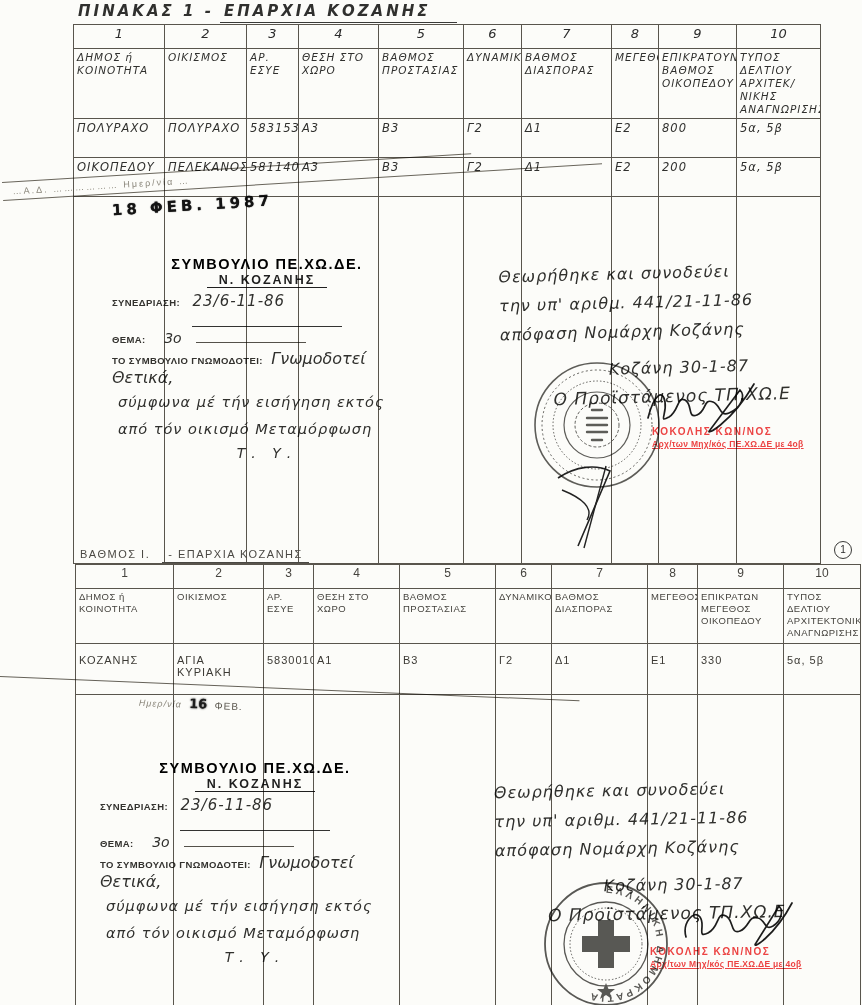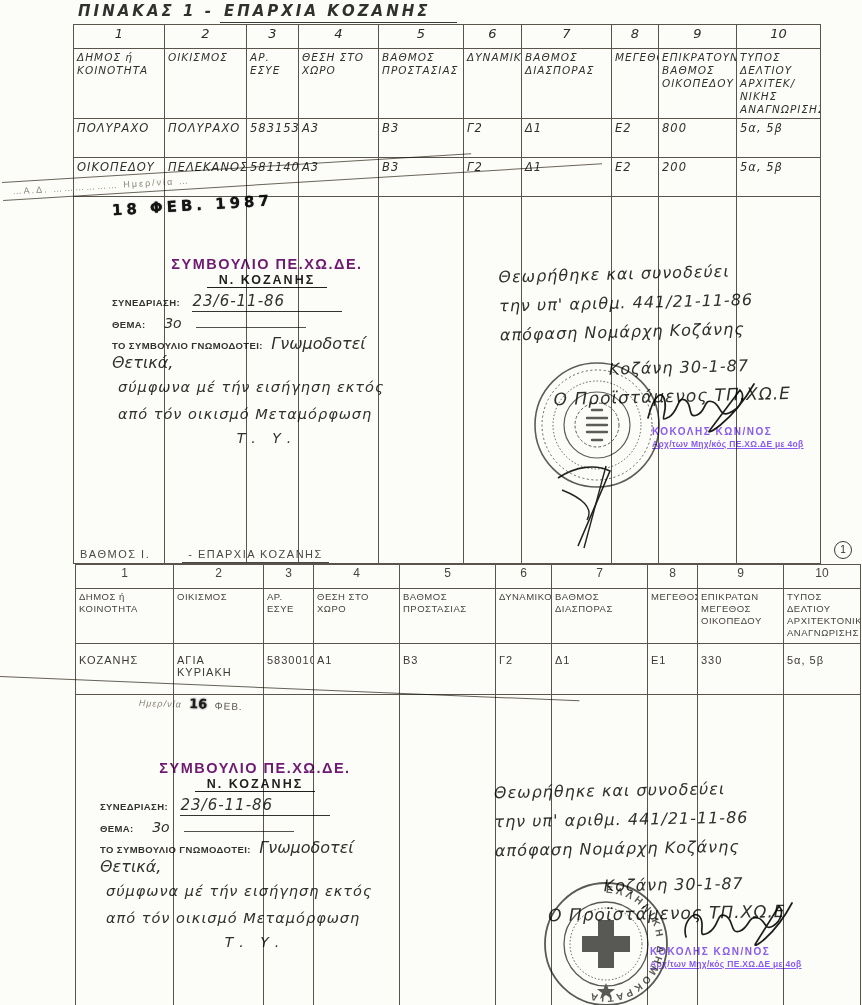--- a/index.html
+++ b/index.html
@@ -8,21 +8,21 @@
     font-family:"Liberation Sans",sans-serif;color:#2b2b2b;overflow:hidden;
   }
   
   .hw{font-family:"DejaVu Sans",sans-serif;font-style:italic;color:#30302e;}
   .ink{mix-blend-mode:multiply;}
 
   
   .title1{position:absolute;left:78px;top:2px;font-size:15px;letter-spacing:3px;font-weight:bold;}
   .title1 .u{border-bottom:1.6px solid #3a3a38;padding:0 26px 2px 4px;margin-left:6px;}
   .title2{position:absolute;left:80px;top:548px;font-size:11px;letter-spacing:1.5px;color:#4a4843;}
-  .title2 .u{border-bottom:1.2px solid #4a4843;padding:0 6px 2px 6px;margin-left:32px;}
+  .title2 .u{border-bottom:1.2px solid #4a4843;padding:0 6px 2px 6px;margin-left:12px;}
 
   
   table.t{position:absolute;border-collapse:collapse;table-layout:fixed;}
   table.t td{border:1px solid #59554d;vertical-align:top;padding:2px 3px;overflow:hidden;}
   .t1{left:73px;top:24px;width:747px;}
   .t2{left:75px;top:564px;width:785px;}
   tr.nums td{text-align:center;font-size:13px;height:21px;padding:1px;}
   .t1 tr.nums td{font-family:"DejaVu Sans",sans-serif;font-style:italic;}
   .t2 tr.nums td{font-size:12px;color:#45433e;}
   .t1 tr.heads td{height:48px;font-size:10.5px;line-height:13px;letter-spacing:1px;}
@@ -44,26 +44,26 @@
   .dstamp2 .l2{width:580px;border-top:1.2px solid #66625a;}
   .dstamp2 .row{margin:9px 0 0 140px;white-space:nowrap;}
   .dstamp2 .lbl{font-size:9px;font-style:italic;color:#8d897f;letter-spacing:1px;}
   .dstamp2 .day{font-family:"DejaVu Sans",sans-serif;font-weight:bold;font-size:13px;color:#1d1d1d;text-shadow:0 0 2px #222;margin:0 3px;}
   .dstamp2 .mon{font-size:10px;color:#5e5a52;letter-spacing:1px;}
 
   
   .council{position:absolute;width:310px;}
   .c1{left:112px;top:256px;}
   .c2{left:100px;top:760px;}
-  .council .ttl{text-align:center;font-weight:bold;font-size:14.5px;letter-spacing:1.5px;color:#701a75;}
+  .council .ttl{text-align:center;font-weight:bold;font-size:14.5px;letter-spacing:1.5px;color:#000000;}
   .council .sub{text-align:center;font-weight:bold;font-size:12.5px;letter-spacing:2px;color:#1f1f1f;border-bottom:1px solid #1f1f1f;display:block;width:120px;margin:1px auto 4px auto;}
   .council .fl{font-size:9.5px;font-weight:bold;color:#33322f;letter-spacing:.4px;}
   .council .row{margin:2px 0;}
   .council .sess{display:inline-block;min-width:150px;border-bottom:1.4px solid #333;margin-left:8px;
-      font-size:15px;letter-spacing:1px;padding-bottom:1px;}
+      font-size:15px;letter-spacing:1px;padding-bottom:16px;}
   .council .them{display:inline-block;font-size:14px;margin-left:14px;}
   .council .mline{display:inline-block;width:110px;border-bottom:1px solid #55524c;margin-left:10px;}
   .council .op1{font-size:16px;margin-left:4px;}
   .council .opl{font-size:14.5px;letter-spacing:1px;line-height:27px;margin-left:6px;}
   .council .ty{font-size:14px;text-align:center;letter-spacing:6px;margin-top:2px;}
 
   
   .note{position:absolute;font-size:16px;letter-spacing:1px;line-height:29px;}
   .n1{left:500px;top:258px;width:345px;transform:rotate(-1.5deg);}
   .n2{left:495px;top:775px;width:360px;transform:rotate(-1deg);}
@@ -75,21 +75,21 @@
   .s1{left:532px;top:360px;}
   .s2{left:542px;top:880px;}
 
   
   .sig{position:absolute;}
   .sg1{left:640px;top:376px;}
   .sg2{left:676px;top:893px;}
   .paraph{position:absolute;left:552px;top:462px;}
 
   
-  .official{position:absolute;width:190px;color:#8b5cf6;}
+  .official{position:absolute;width:190px;color:#ef4444;}
   .o1{left:652px;top:426px;}
   .o2{left:650px;top:946px;}
   .official .nm{font-size:10px;font-weight:bold;letter-spacing:1.5px;}
   .official .rl{font-size:8.5px;font-weight:bold;letter-spacing:.3px;margin-top:2px;text-decoration:underline;}
 
   .badge{position:absolute;left:834px;top:541px;width:16px;height:16px;border:1.2px solid #3a3a38;
       border-radius:50%;text-align:center;line-height:16px;font-size:10px;color:#2b2b2b;}
 </style>
 </head>
 <body>

